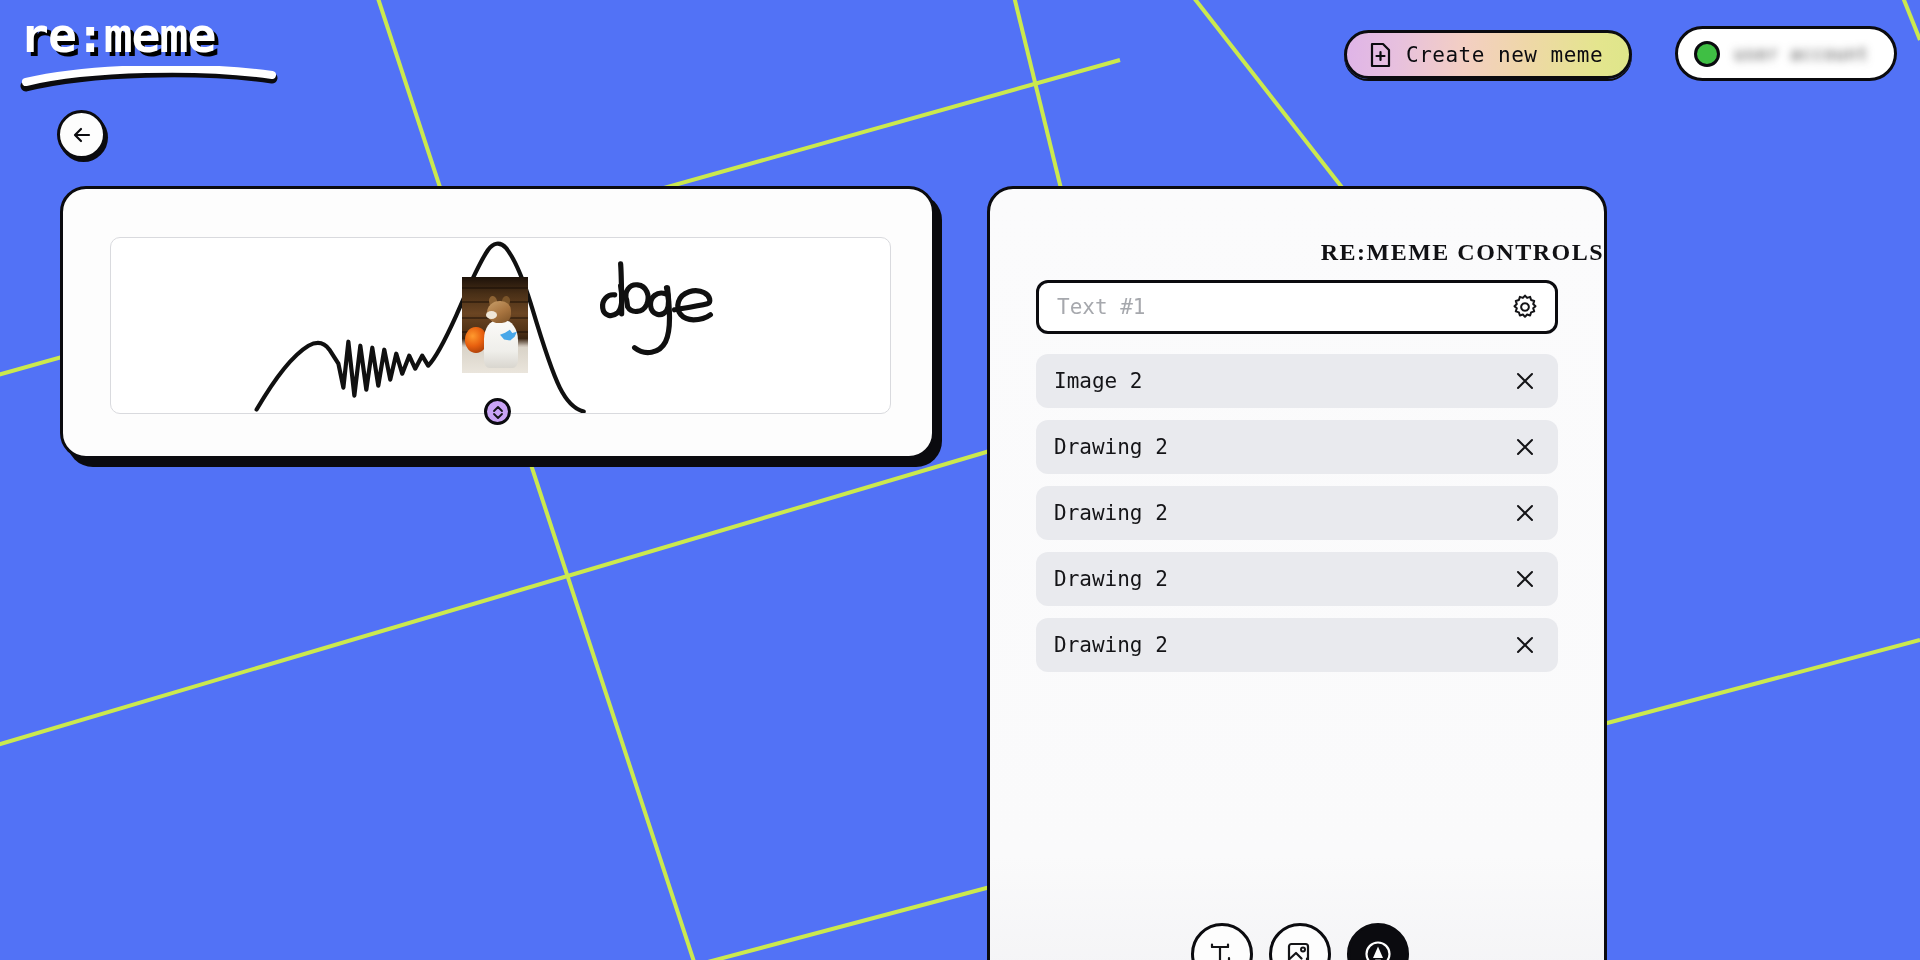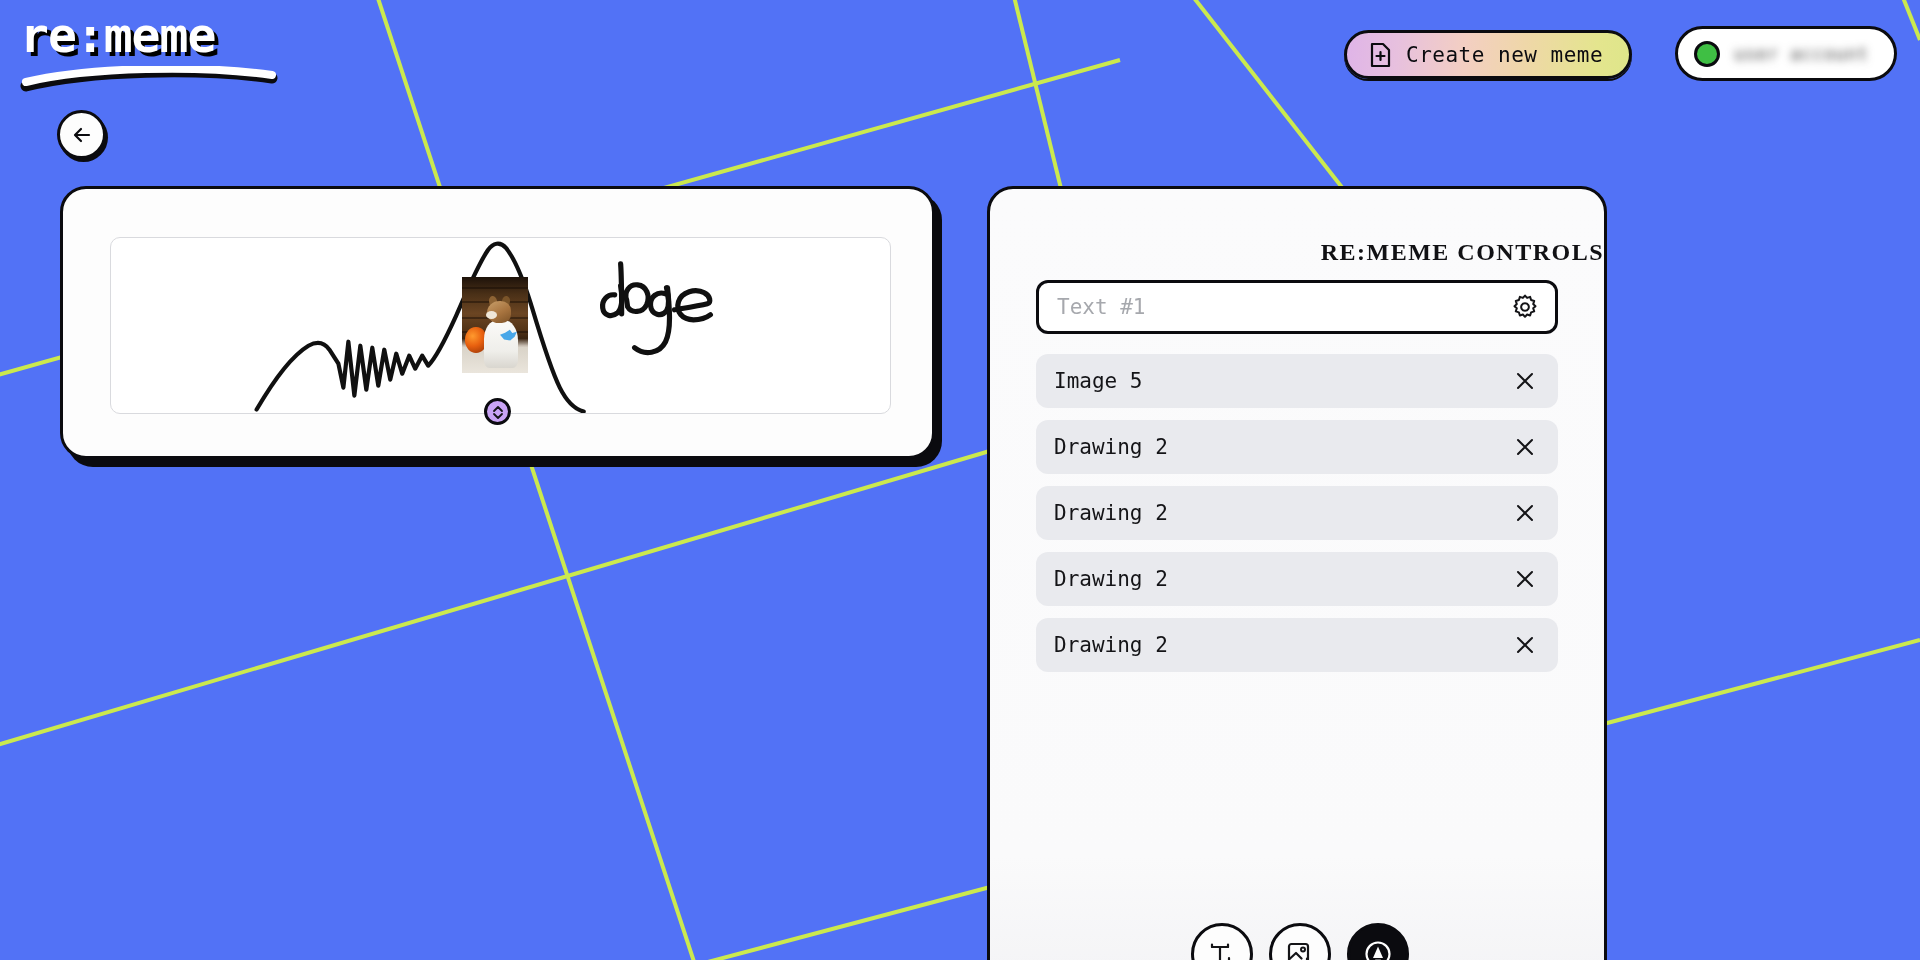--- a/index.html
+++ b/index.html
@@ -394,21 +394,21 @@
       <svg width="26" height="26" viewBox="0 0 26 26">
         <path d="M13 9.2 a3.8 3.8 0 1 0 0.01 0 Z" fill="none" stroke="#141417" stroke-width="2"></path>
         <path d="M13 1.6 l2.1 2.3 3.0 -1.0 1.0 3.1 3.1 1.0 -1.0 3.1 2.3 2.1 -2.3 2.1 1.0 3.1 -3.1 1.0 -1.0 3.1 -3.0 -1.0 -2.1 2.3 -2.1 -2.3 -3.0 1.0 -1.0 -3.1 -3.1 -1.0 1.0 -3.1 -2.3 -2.1 2.3 -2.1 -1.0 -3.1 3.1 -1.0 1.0 -3.1 3.0 1.0 Z" fill="none" stroke="#141417" stroke-width="2" stroke-linejoin="round"></path>
       </svg>
     </div>
   </div>
 
   <div id="layer-list">
 
     <div class="layer-item">
-      <span class="layer-label">Image 5</span>
+      <span class="layer-label">Image 2</span>
       <span class="layer-close">
         <svg width="22" height="22" viewBox="0 0 22 22">
             <path d="M4 4 L18 18 M18 4 L4 18" stroke="#141417" stroke-width="2" stroke-linecap="round"></path>
           </svg>
       </span>
     </div>
 
     <div class="layer-item">
       <span class="layer-label">Drawing 2</span>
       <span class="layer-close">

